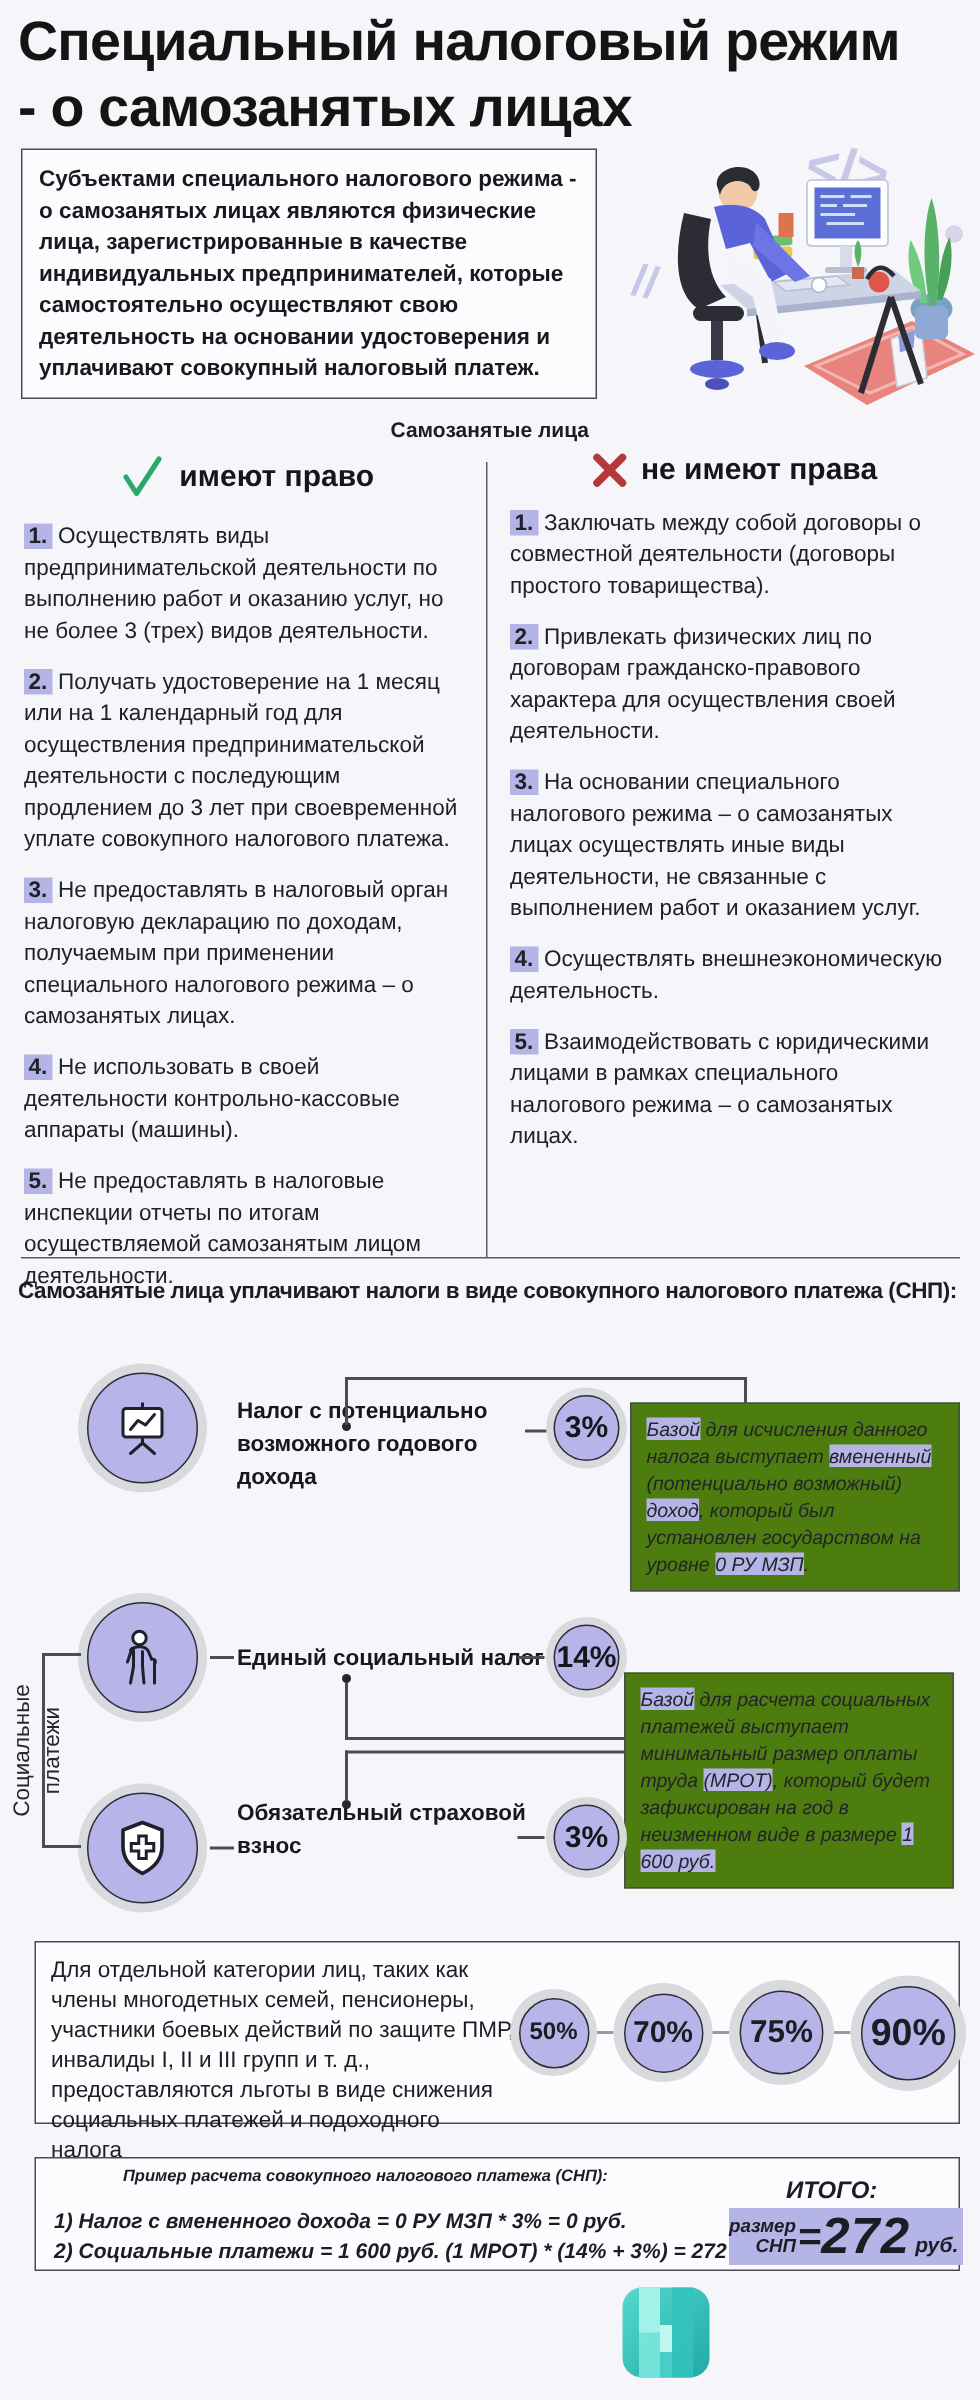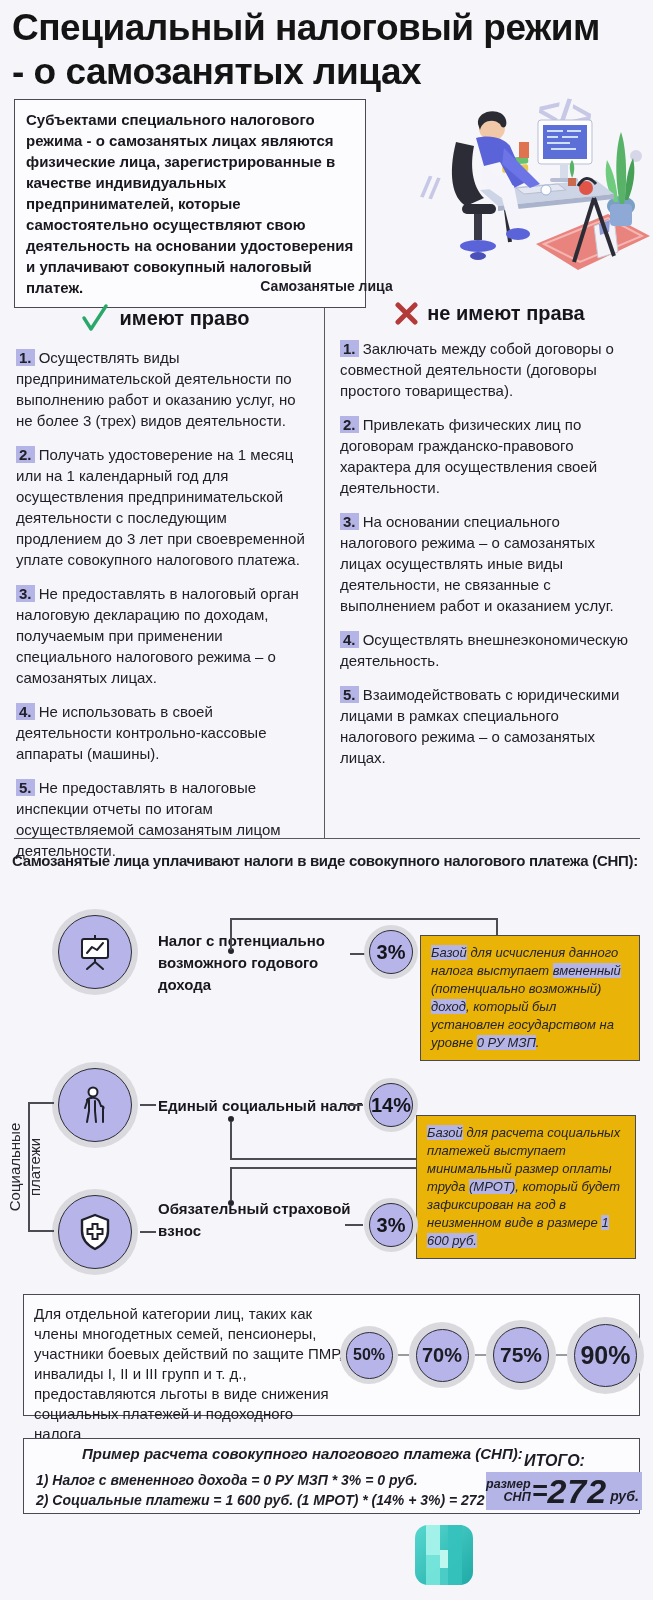--- a/index.html
+++ b/index.html
@@ -4,21 +4,21 @@
 <style>
   html,body{margin:0;padding:0;}
   body{width:653px;height:1600px;background:#f6f6fa;font-family:"Liberation Sans",sans-serif;color:#1c1c24;}
   .page{position:relative;width:653px;height:1600px;overflow:hidden;}
   .hl{background:#b5b4e6;}
 
   
   .title{position:absolute;left:12px;top:6px;width:640px;font-size:37px;font-weight:700;line-height:44px;letter-spacing:-0.5px;color:#141414;}
 
   
-  .intro-box{position:absolute;left:14px;top:99px;width:352px;box-sizing:border-box;border:1px solid #4a4a52;background:#fcfcfe;padding:9px 11px;font-size:15px;font-weight:700;line-height:21px;color:#18181e;}
+  .intro-box{position:absolute;left:14px;top:99px;width:384px;box-sizing:border-box;border:1px solid #4a4a52;background:#fcfcfe;padding:9px 11px;font-size:15px;font-weight:700;line-height:21px;color:#18181e;}
   .illustration{position:absolute;left:418px;top:86px;width:235px;height:188px;}
 
   
   .subj-title{position:absolute;left:0;top:278px;width:653px;text-align:center;font-size:14px;font-weight:700;}
   .divider-v{position:absolute;left:324px;top:308px;width:1px;height:530px;background:#5a5a63;}
   .rule-h{position:absolute;left:14px;top:838px;width:626px;height:1px;background:#5a5a63;}
   .col{position:absolute;top:302px;font-size:15px;line-height:21px;color:#202028;}
   .col-left{left:16px;width:296px;}
   .col-right{left:340px;width:300px;}
   .col-head{display:flex;align-items:center;justify-content:center;gap:9px;font-size:20px;font-weight:700;margin-bottom:13px;color:#15151a;}
@@ -27,33 +27,33 @@
 
   
   .snp-header{position:absolute;left:12px;top:852px;width:640px;font-size:15px;font-weight:700;letter-spacing:-0.3px;}
   .diagram{position:absolute;left:0;top:880px;width:653px;height:414px;}
   .halo{position:absolute;border-radius:50%;background:#dadade;display:flex;align-items:center;justify-content:center;}
   .cin{border-radius:50%;background:#b6b4e8;border:1.5px solid #2d2d38;display:flex;align-items:center;justify-content:center;box-sizing:border-box;}
   .pct{font-weight:700;font-size:20px;color:#15151c;font-style:normal;}
   .tax-label{position:absolute;font-size:15px;font-weight:700;line-height:22px;color:#17171d;}
   .ln{position:absolute;background:#4c4c55;}
   .dot{position:absolute;width:6px;height:6px;border-radius:50%;background:#26262e;}
-  .note{position:absolute;width:220px;box-sizing:border-box;border:1px solid #4a4a52;background:#eab308;padding:8px 10px;font-size:13px;line-height:18px;font-style:italic;color:#23232b;}
+  .note{position:absolute;width:220px;box-sizing:border-box;border:1px solid #4a4a52;background:#4d7c0f;padding:8px 10px;font-size:13px;line-height:18px;font-style:italic;color:#23232b;}
   .side-label{position:absolute;left:-54px;top:266px;width:160px;height:42px;transform:rotate(-90deg);text-align:center;font-size:15px;line-height:20px;color:#26262e;}
 
   
   .benefits{position:absolute;left:23px;top:1294px;width:617px;height:122px;box-sizing:border-box;border:1px solid #4a4a52;background:#fcfcfe;}
   .benefits-text{position:absolute;left:10px;top:9px;width:310px;font-size:15px;line-height:20px;color:#1d1d24;}
   .benefits-circles{position:absolute;left:316px;top:0;height:120px;display:flex;align-items:center;}
   .blink{width:11px;height:2px;background:#9a9aa2;}
   .bc{position:static;}
 
   
   .example{position:absolute;left:23px;top:1438px;width:617px;height:76px;box-sizing:border-box;border:1px solid #4a4a52;background:#fcfcfe;font-style:italic;font-weight:700;color:#1c1c24;}
-  .ex-title{position:absolute;left:58px;top:6px;font-size:15px;}
+  .ex-title{position:absolute;left:58px;top:6px;font-size:11px;}
   .ex-line{position:absolute;left:12px;font-size:14px;}
   .ex-itogo{position:absolute;left:500px;top:13px;font-size:16px;}
   .ex-result{position:absolute;left:462px;top:33px;width:156px;height:38px;background:#b5b4e6;display:flex;align-items:center;}
   .rs-small{font-size:12.5px;line-height:13px;text-align:right;margin-right:1px;}
   .rs-eq{font-size:27px;}
   .rs-val{font-size:34px;letter-spacing:1px;}
   .rs-unit{font-size:14px;align-self:flex-end;margin:0 0 6px 3px;}
 
   
   .footer{position:absolute;left:414px;top:1524px;display:flex;gap:8px;}

